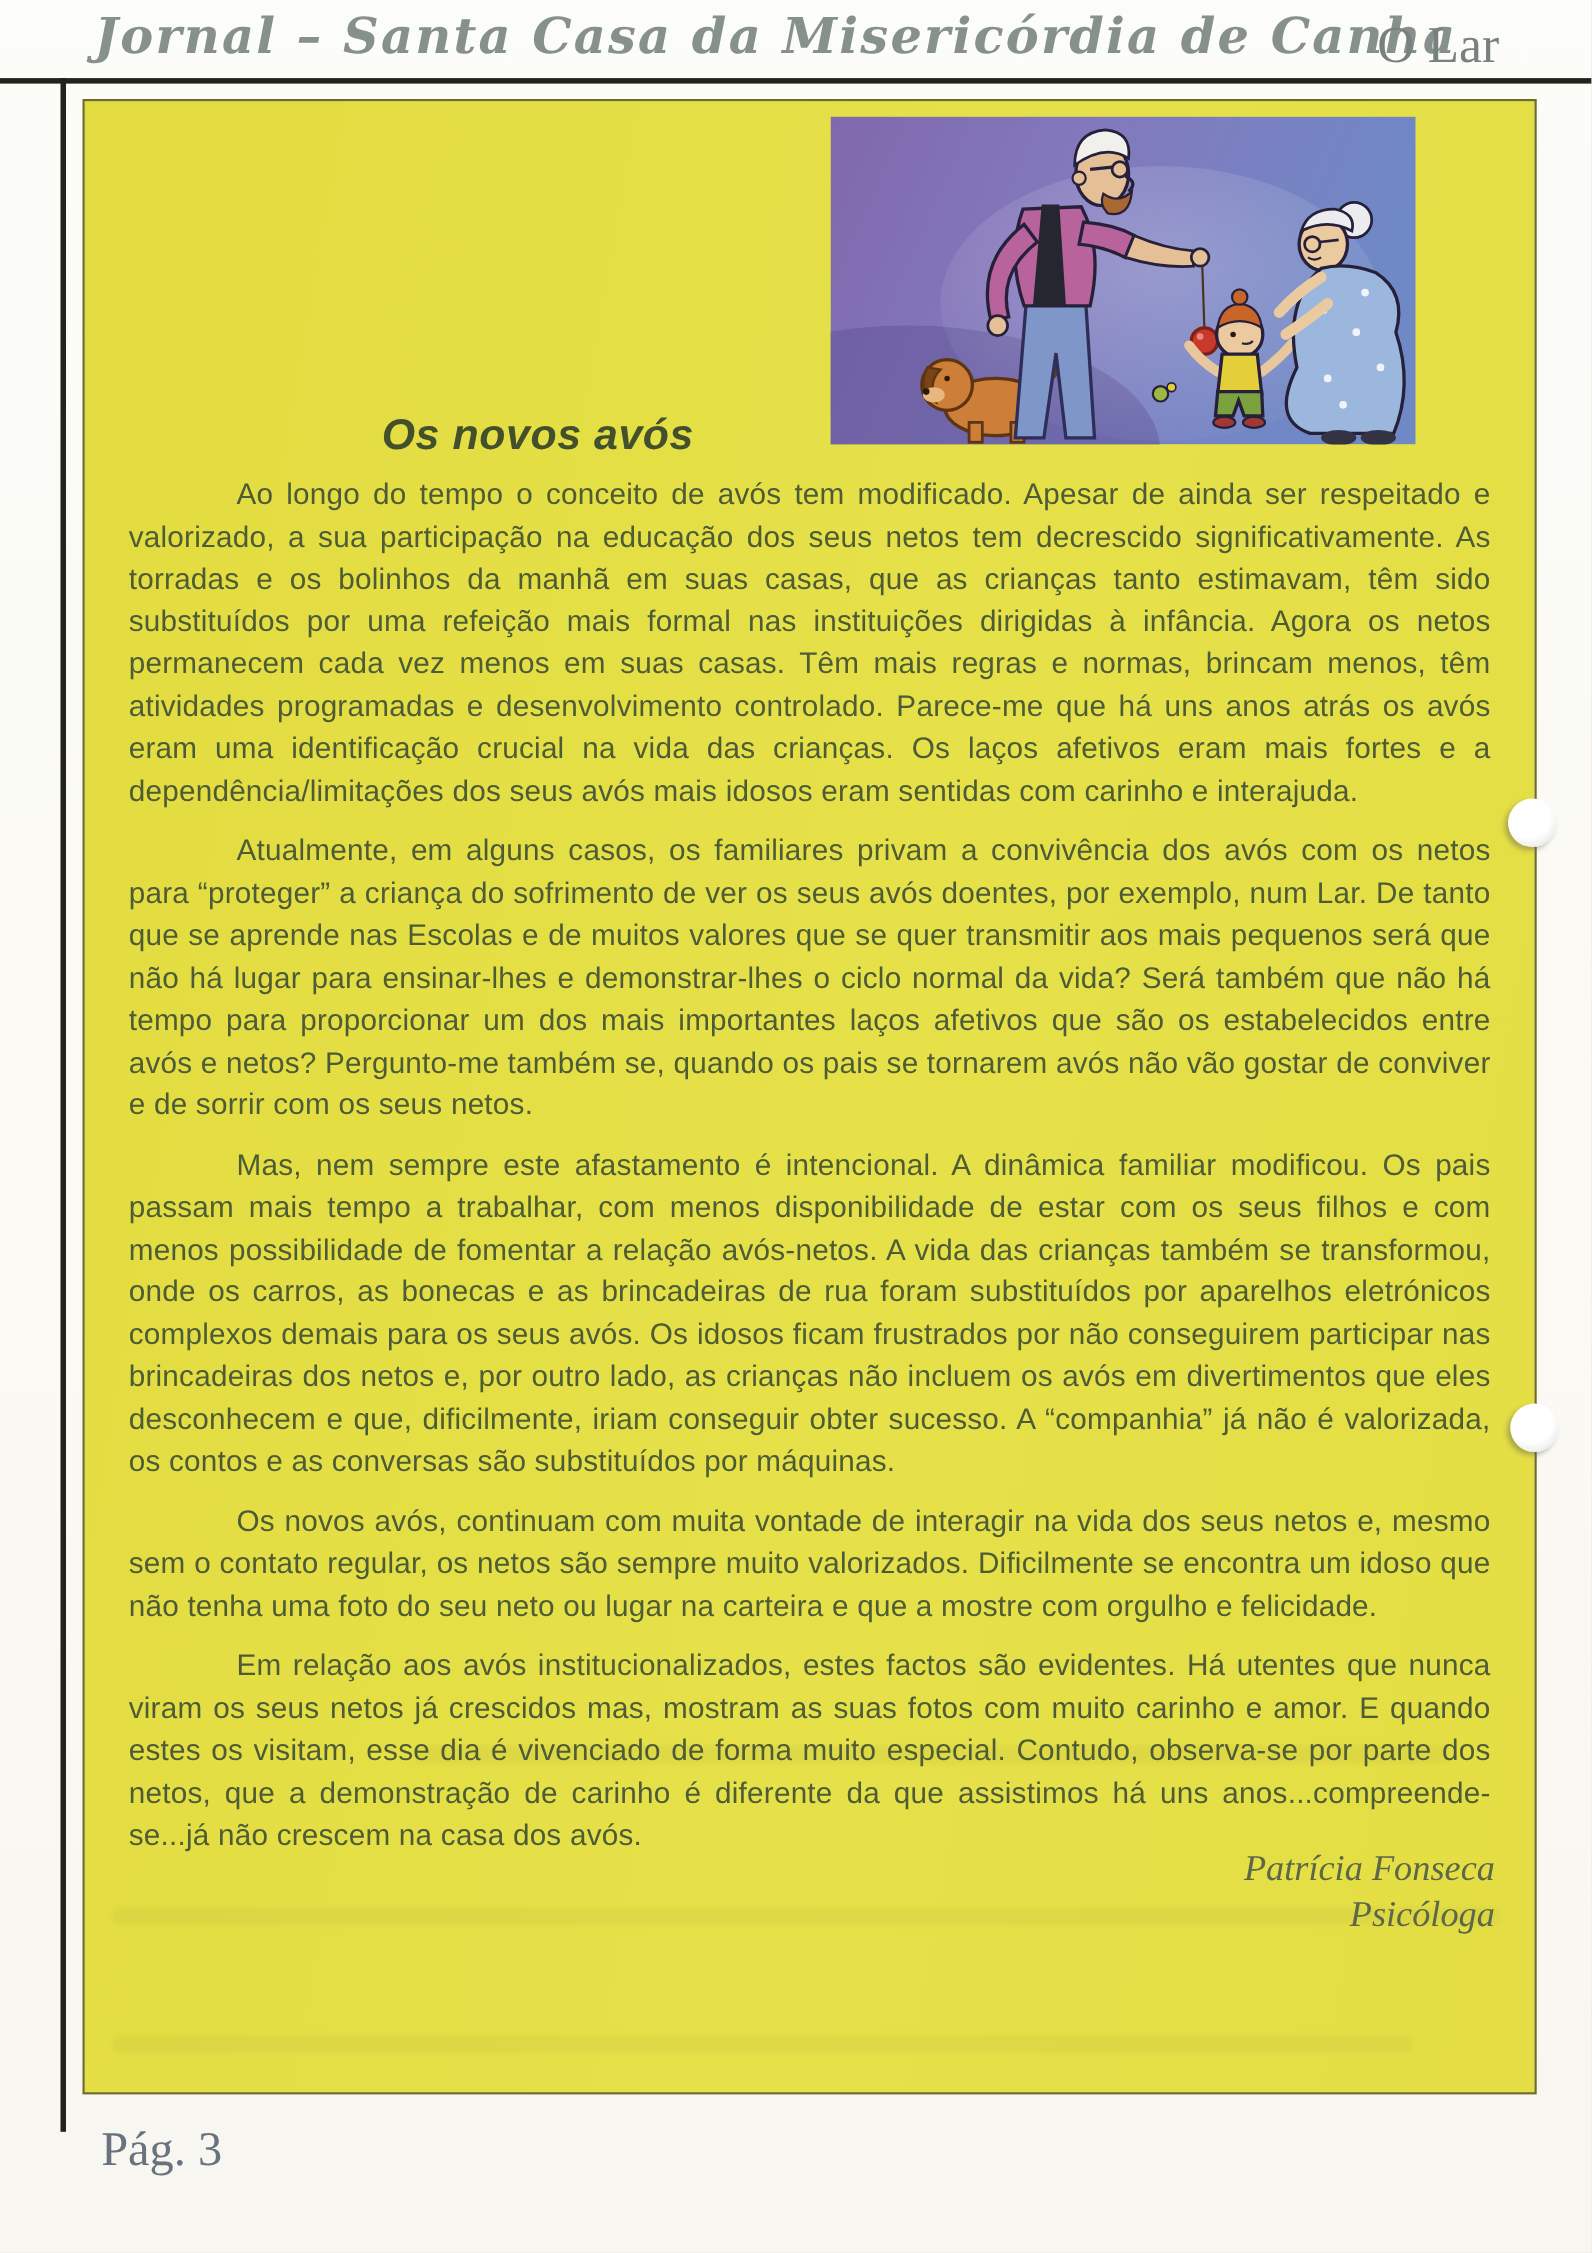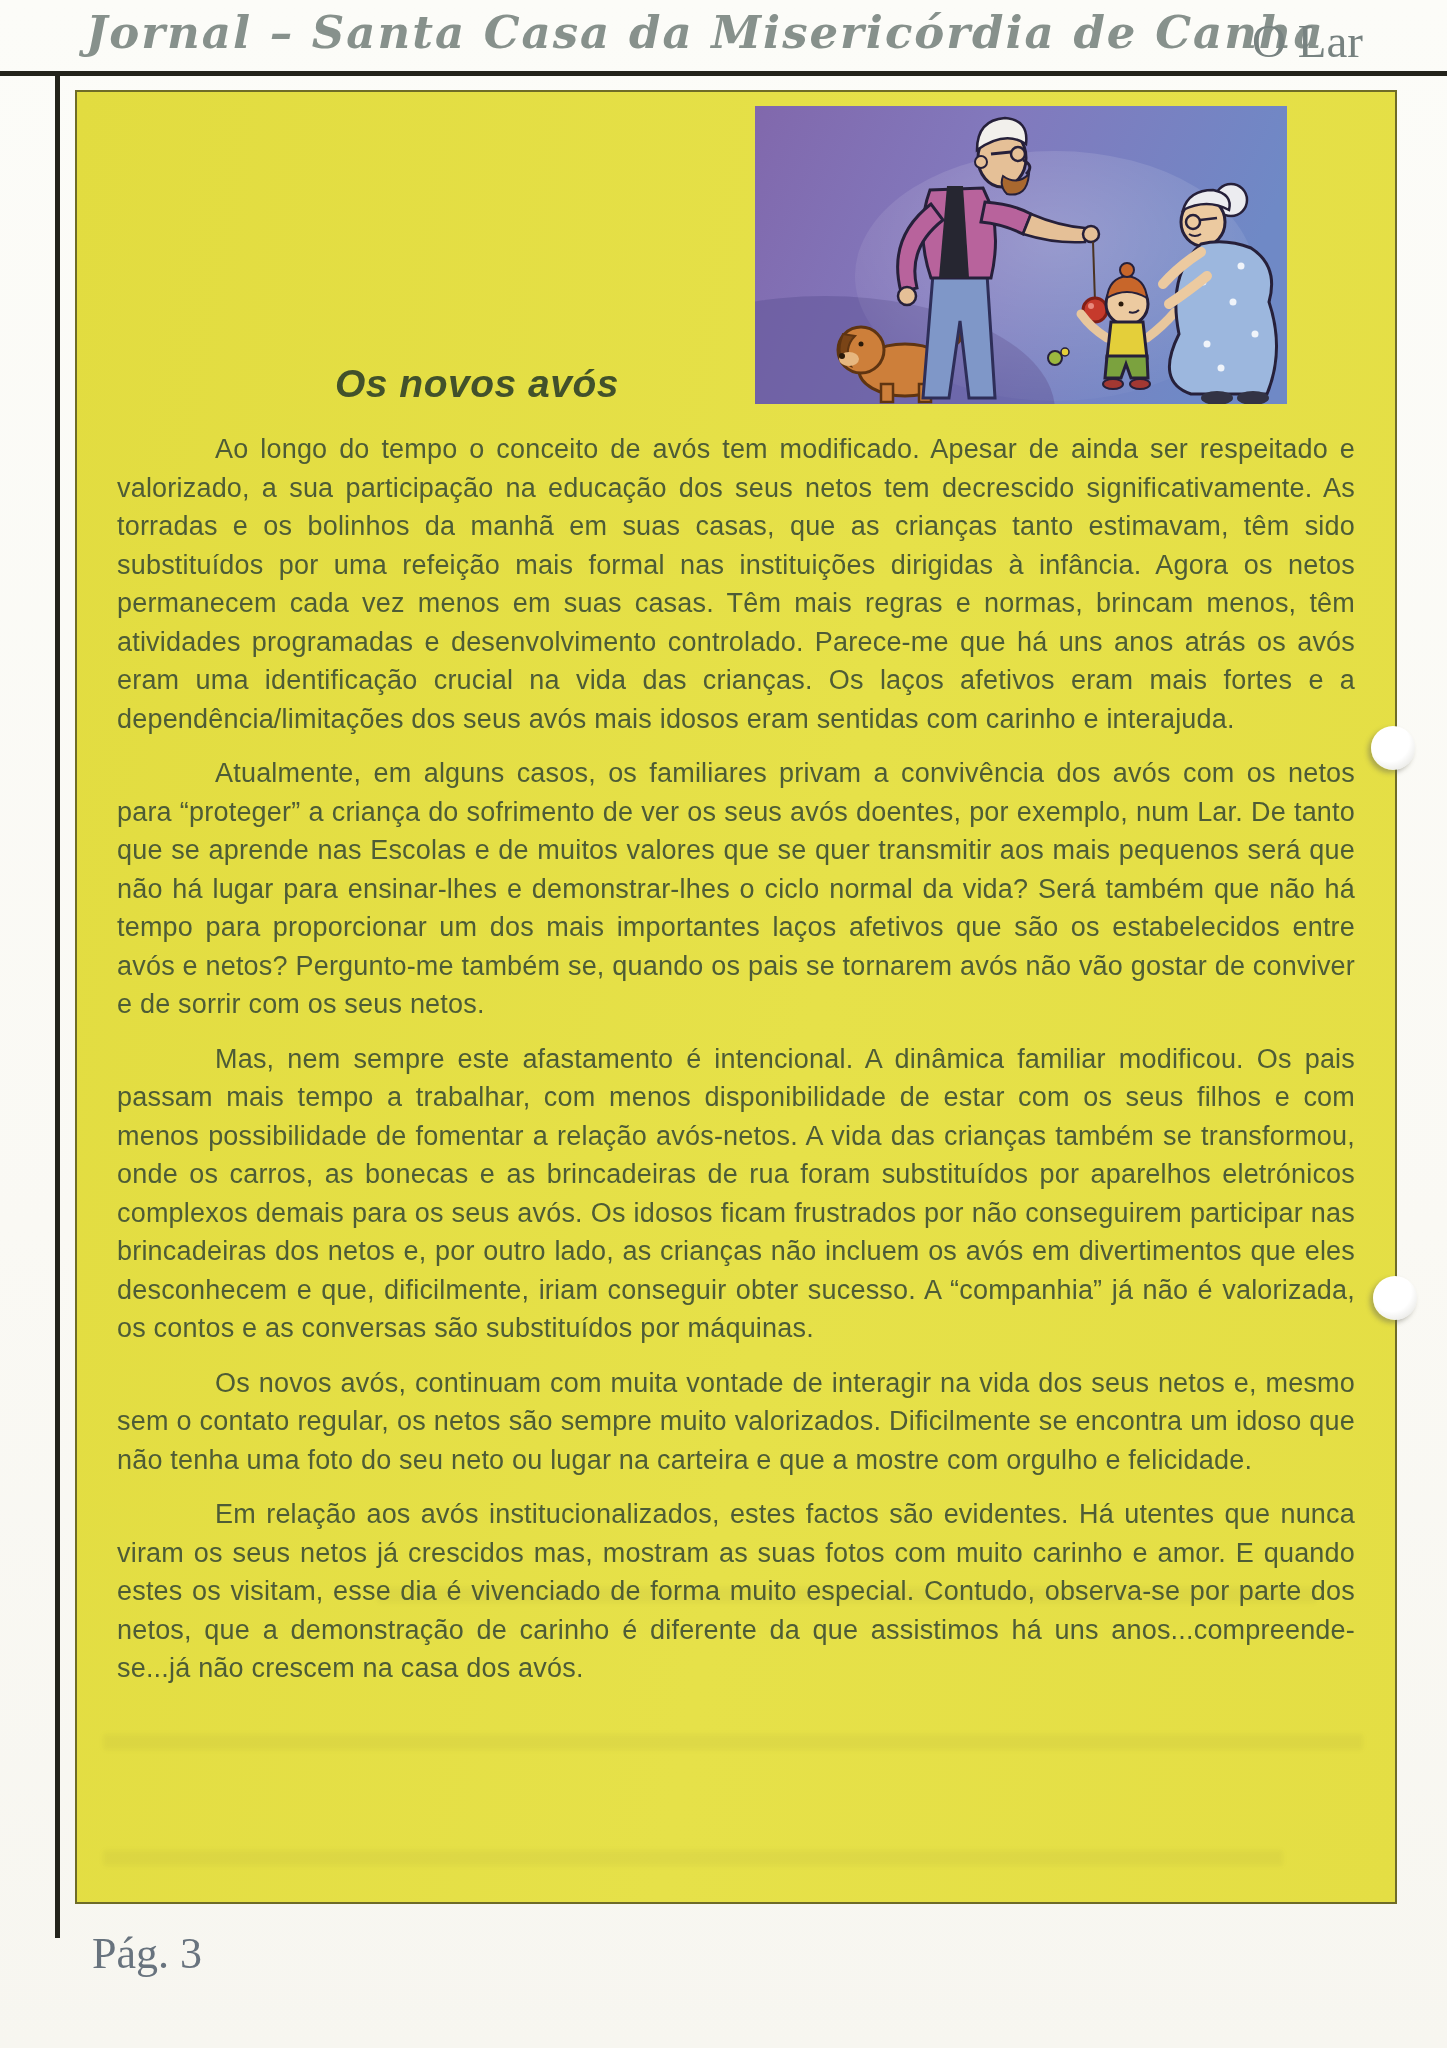--- a/index.html
+++ b/index.html
@@ -21,21 +21,21 @@
   .rule-h{position:absolute;left:0;top:71px;width:1447px;height:5px;background:#23231b;}
   .rule-v{position:absolute;left:55px;top:71px;width:5px;height:1867px;background:#23231b;}
   
   .panel{
     position:absolute;left:75px;top:90px;width:1322px;height:1814px;
     background:linear-gradient(100deg,#e2dc40 0%,#e6e149 55%,#e4de44 100%);
     border:2px solid #6f6c28;box-sizing:border-box;
   }
   .illustration{position:absolute;left:678px;top:14px;width:532px;height:298px;display:block;}
   .article-title{
-    position:absolute;left:258px;top:270px;margin:0;
+    position:absolute;left:258px;top:270px;margin:12px;
     font-style:italic;font-weight:bold;font-size:39px;color:#42512b;letter-spacing:.5px;
     white-space:nowrap;
   }
   .article-body{
     position:absolute;left:24px;right:24px;top:322px;
     color:#4e5c36;font-size:27px;line-height:38.5px;text-align:justify;
     letter-spacing:.2px;
   }
   .article-body p{margin:16px;text-indent:98px;}
   .signature{
@@ -172,20 +172,24 @@
       <p>Atualmente, em alguns casos, os familiares privam a convivência dos avós com os netos para “proteger” a criança do sofrimento de ver os seus avós doentes, por exemplo, num Lar. De tanto que se aprende nas Escolas e de muitos valores que se quer transmitir aos mais pequenos será que não há lugar para ensinar-lhes e demonstrar-lhes o ciclo normal da vida? Será também que não há tempo para proporcionar um dos mais importantes laços afetivos que são os estabelecidos entre avós e netos? Pergunto-me também se, quando os pais se tornarem avós não vão gostar de conviver e de sorrir com os seus netos.</p>
       <p>Mas, nem sempre este afastamento é intencional. A dinâmica familiar modificou. Os pais passam mais tempo a trabalhar, com menos disponibilidade de estar com os seus filhos e com menos possibilidade de fomentar a relação avós-netos. A vida das crianças também se transformou, onde os carros, as bonecas e as brincadeiras de rua foram substituídos por aparelhos eletrónicos complexos demais para os seus avós. Os idosos ficam frustrados por não conseguirem participar nas brincadeiras dos netos e, por outro lado, as crianças não incluem os avós em divertimentos que eles desconhecem e que, dificilmente, iriam conseguir obter sucesso. A “companhia” já não é valorizada, os contos e as conversas são substituídos por máquinas.</p>
       <p>Os novos avós, continuam com muita vontade de interagir na vida dos seus netos e, mesmo sem o contato regular, os netos são sempre muito valorizados. Dificilmente se encontra um idoso que não tenha uma foto do seu neto ou lugar na carteira e que a mostre com orgulho e felicidade.</p>
       <p>Em relação aos avós institucionalizados, estes factos são evidentes. Há utentes que nunca viram os seus netos já crescidos mas, mostram as suas fotos com muito carinho e amor. E quando estes os visitam, esse dia é vivenciado de forma muito especial. Contudo, observa-se por parte dos netos, que a demonstração de carinho é diferente da que assistimos há uns anos...compreende-se...já não crescem na casa dos avós.</p>
     </div>
 
     <div class="ghost ghost1"></div>
     <div class="ghost ghost2"></div>
     <div class="ghost ghost3"></div>
 
+    <div class="signature">
+      <div>Patrícia Fonseca</div>
+      <div>Psicóloga</div>
+    </div>
   </div>
 
   <div class="hole hole1"></div>
   <div class="hole hole2"></div>
 
   <div class="page-number">Pág. 3</div>
 
 </div>
 
 </body></html>

